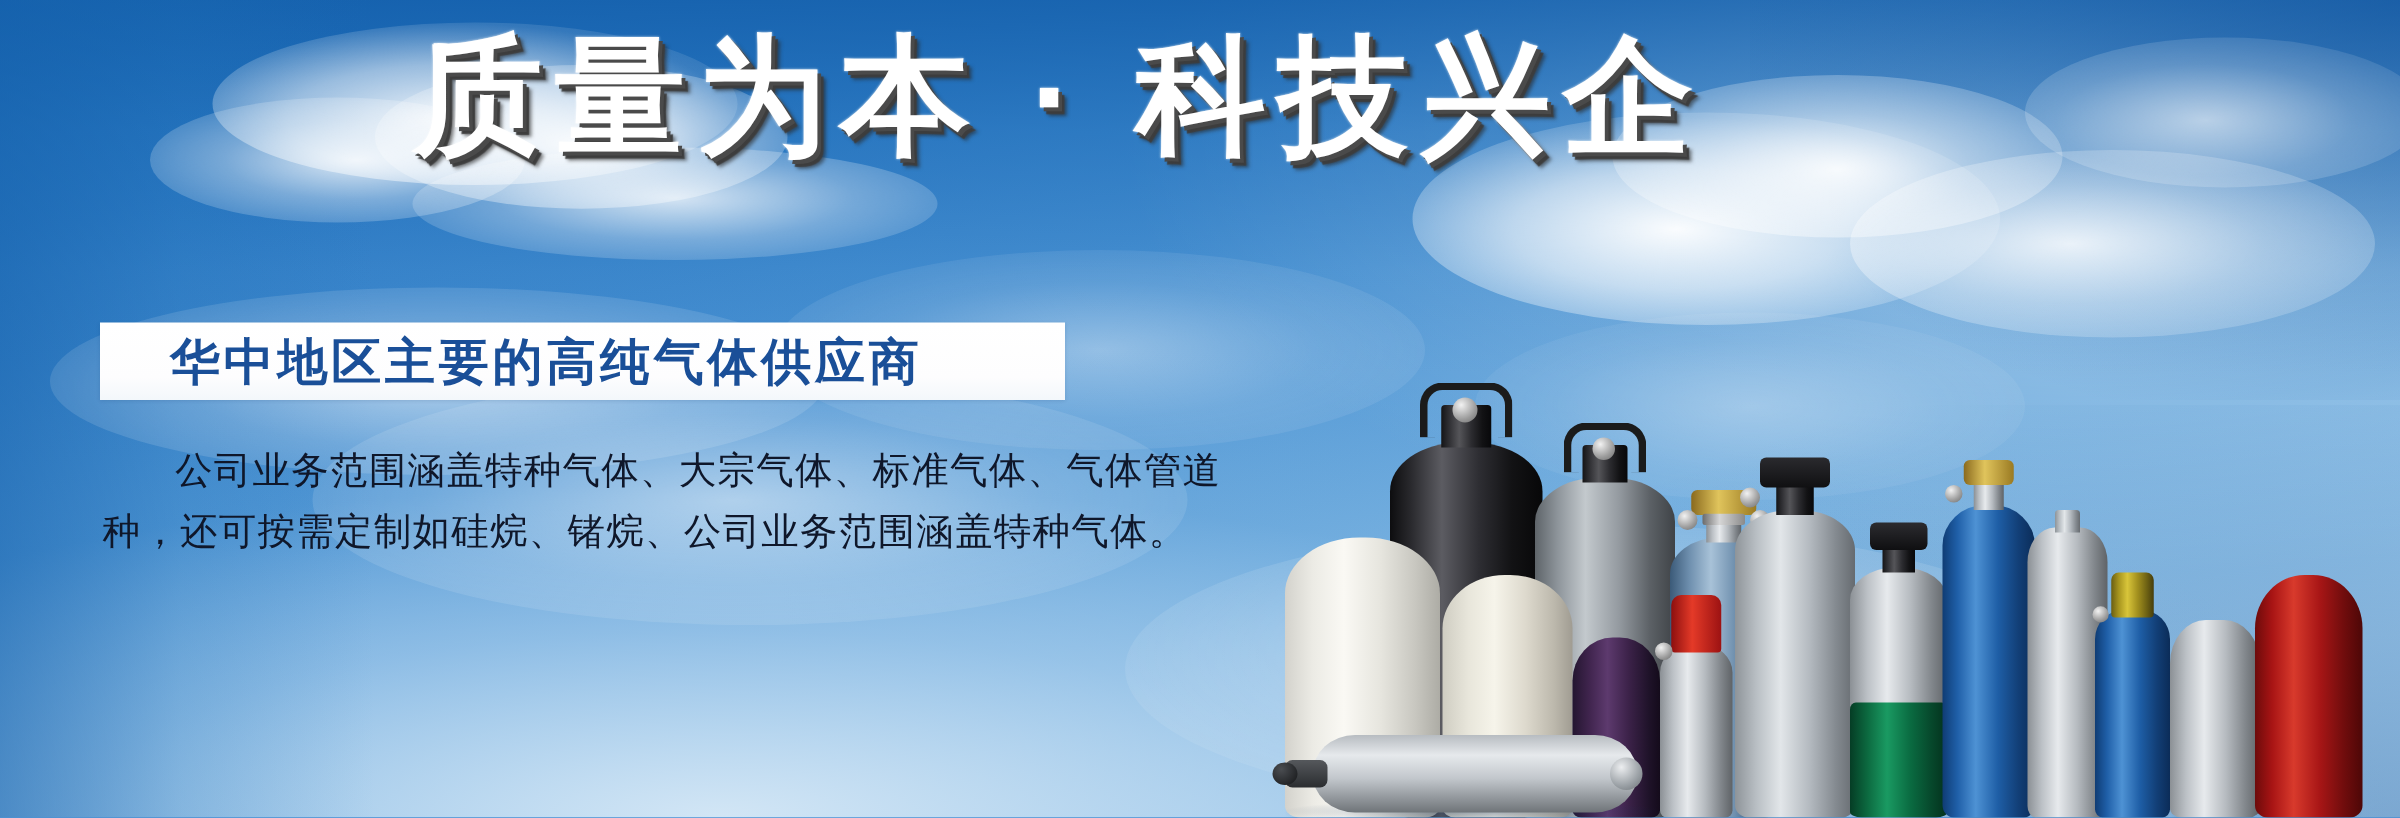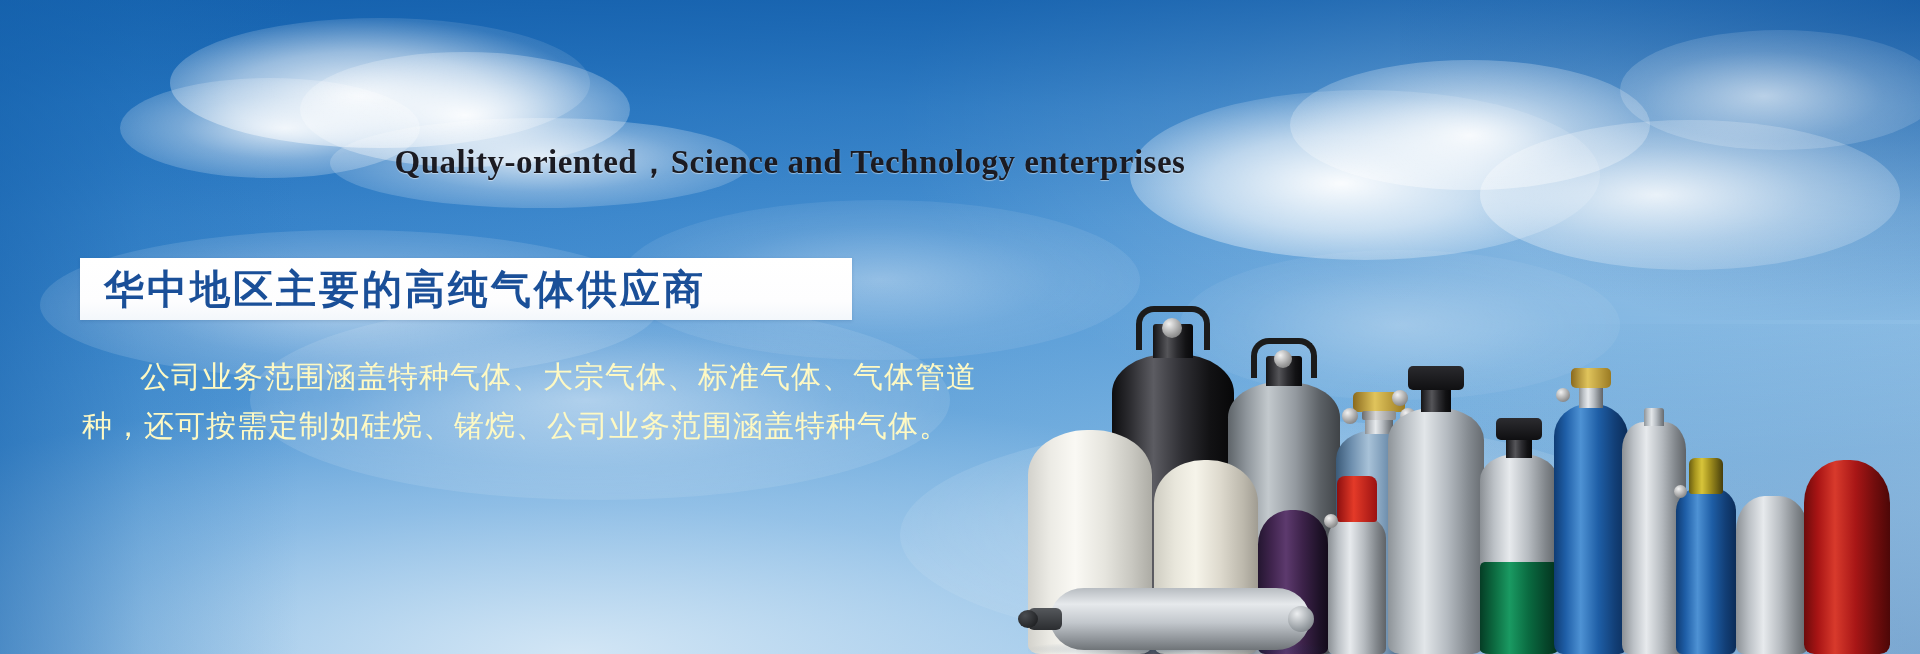--- a/index.html
+++ b/index.html
@@ -110,31 +110,31 @@
     background:linear-gradient(180deg, #ffffff 0%, #fdfdfe 70%, #f3f7fb 100%);
     display:flex; align-items:center;
     box-shadow:0 1px 3px rgba(20,60,110,0.18);
   }
   #white-box-text {
     font-family:"Liberation Sans", sans-serif;
     font-size:40px;
     font-weight:700;
     color:#1a4f98;
     letter-spacing:3px;
-    padding-left:24px;
+    padding-left:56px;
     white-space:nowrap;
   }
 
   
   #paragraph {
     position:absolute; left:82px; top:352px; width:790px;
     font-family:"Liberation Serif", serif;
     font-size:30px;
     line-height:49px;
-    color:#fef9c3;
+    color:#0f172a;
     letter-spacing:1px;
   }
   #paragraph .pline { white-space:nowrap; }
   #paragraph .pline.indent { text-indent:58px; }
 
   
   #cylinders { position:absolute; left:1150px; top:150px; width:770px; height:504px; }
   .cyl { position:absolute; bottom:0; }
   .body {
     position:absolute; left:0; bottom:0; width:100%;
@@ -313,21 +313,21 @@
       <div style="position:absolute; left:0px; bottom:24px; width:34px; height:22px;
                   border-radius:6px; background:linear-gradient(180deg,#55585c,#2b2d30);"></div>
       <div style="position:absolute; left:-10px; bottom:26px; width:20px; height:18px;
                   border-radius:50%; background:radial-gradient(circle at 35% 30%,#4a4d51,#141517);"></div>
       <div style="position:absolute; right:14px; bottom:22px; width:26px; height:26px;
                   border-radius:50%; background:radial-gradient(circle at 35% 30%,#eceef0,#9aa0a5 60%,#6a6f74);"></div>
     </div>
 
   </div>
 
-  <div id="subtitle">Quality-oriented，Science and Technology enterprises</div>
+  <div id="headline">质量为本 · 科技兴企</div>
 
   <div id="white-box">
     <span id="white-box-text">华中地区主要的高纯气体供应商</span>
   </div>
 
   <div id="paragraph">
     <div class="pline indent">公司业务范围涵盖特种气体、大宗气体、标准气体、气体管道</div>
     <div class="pline">种，还可按需定制如硅烷、锗烷、公司业务范围涵盖特种气体。</div>
   </div>
 

